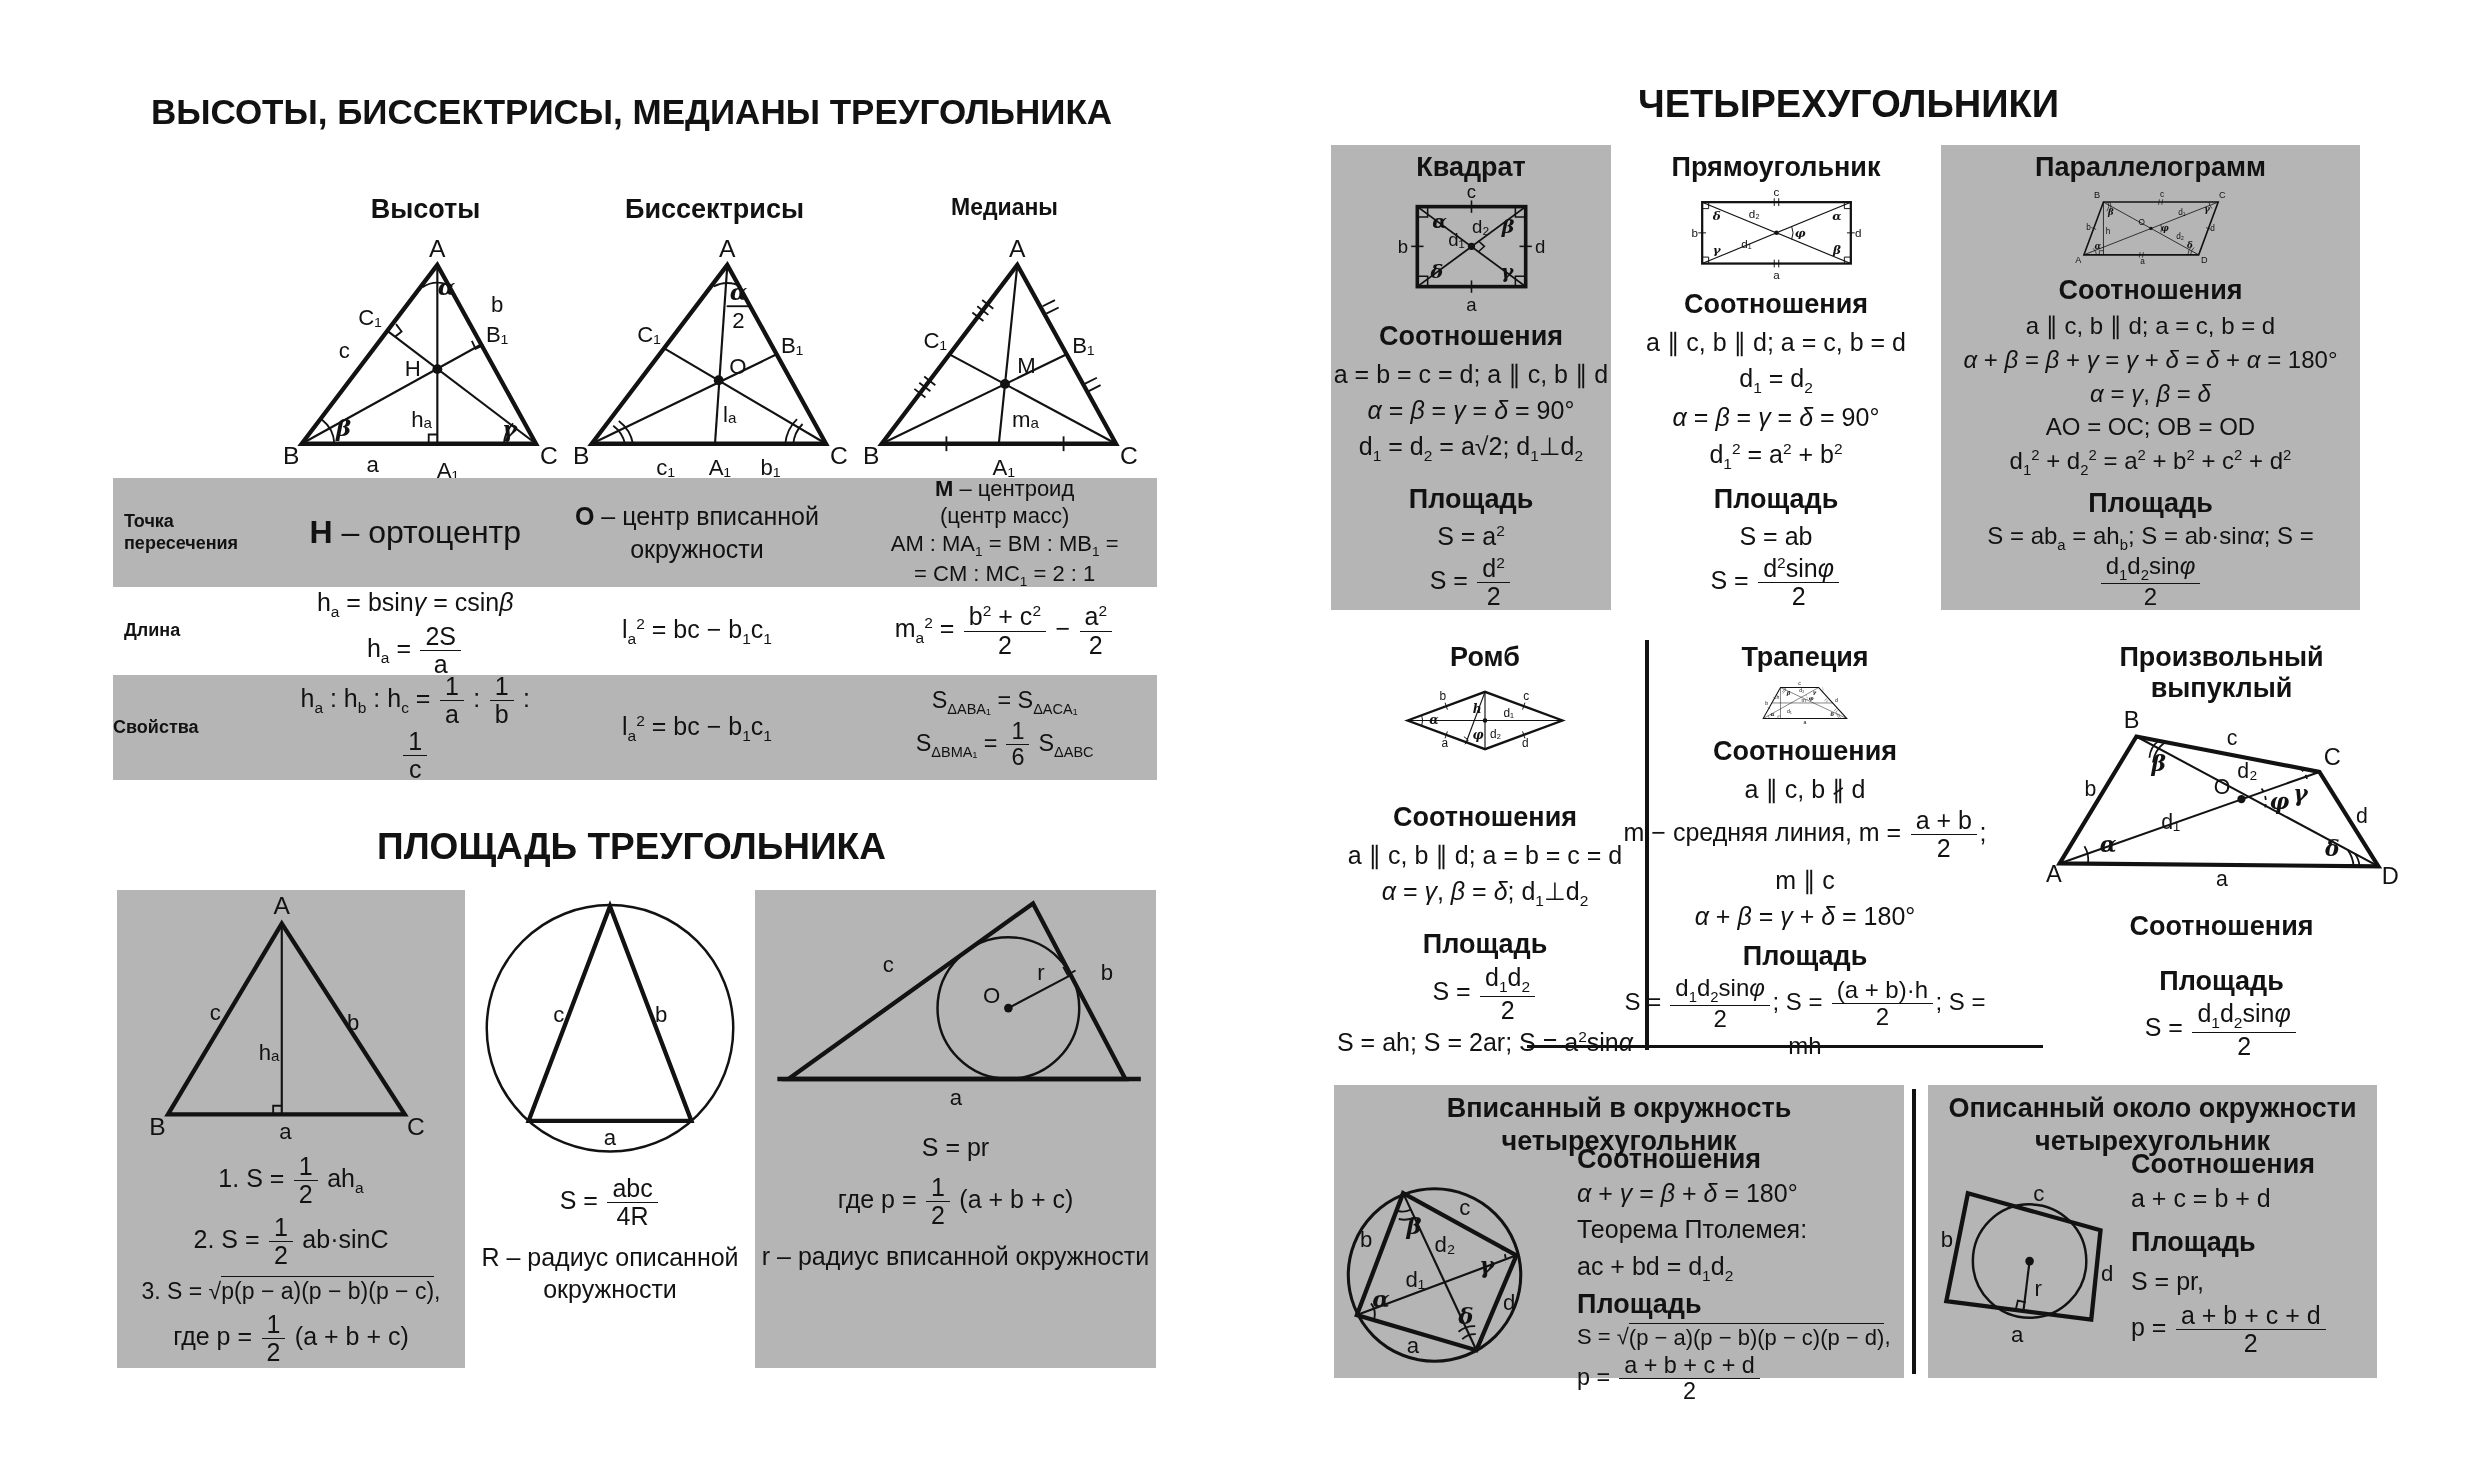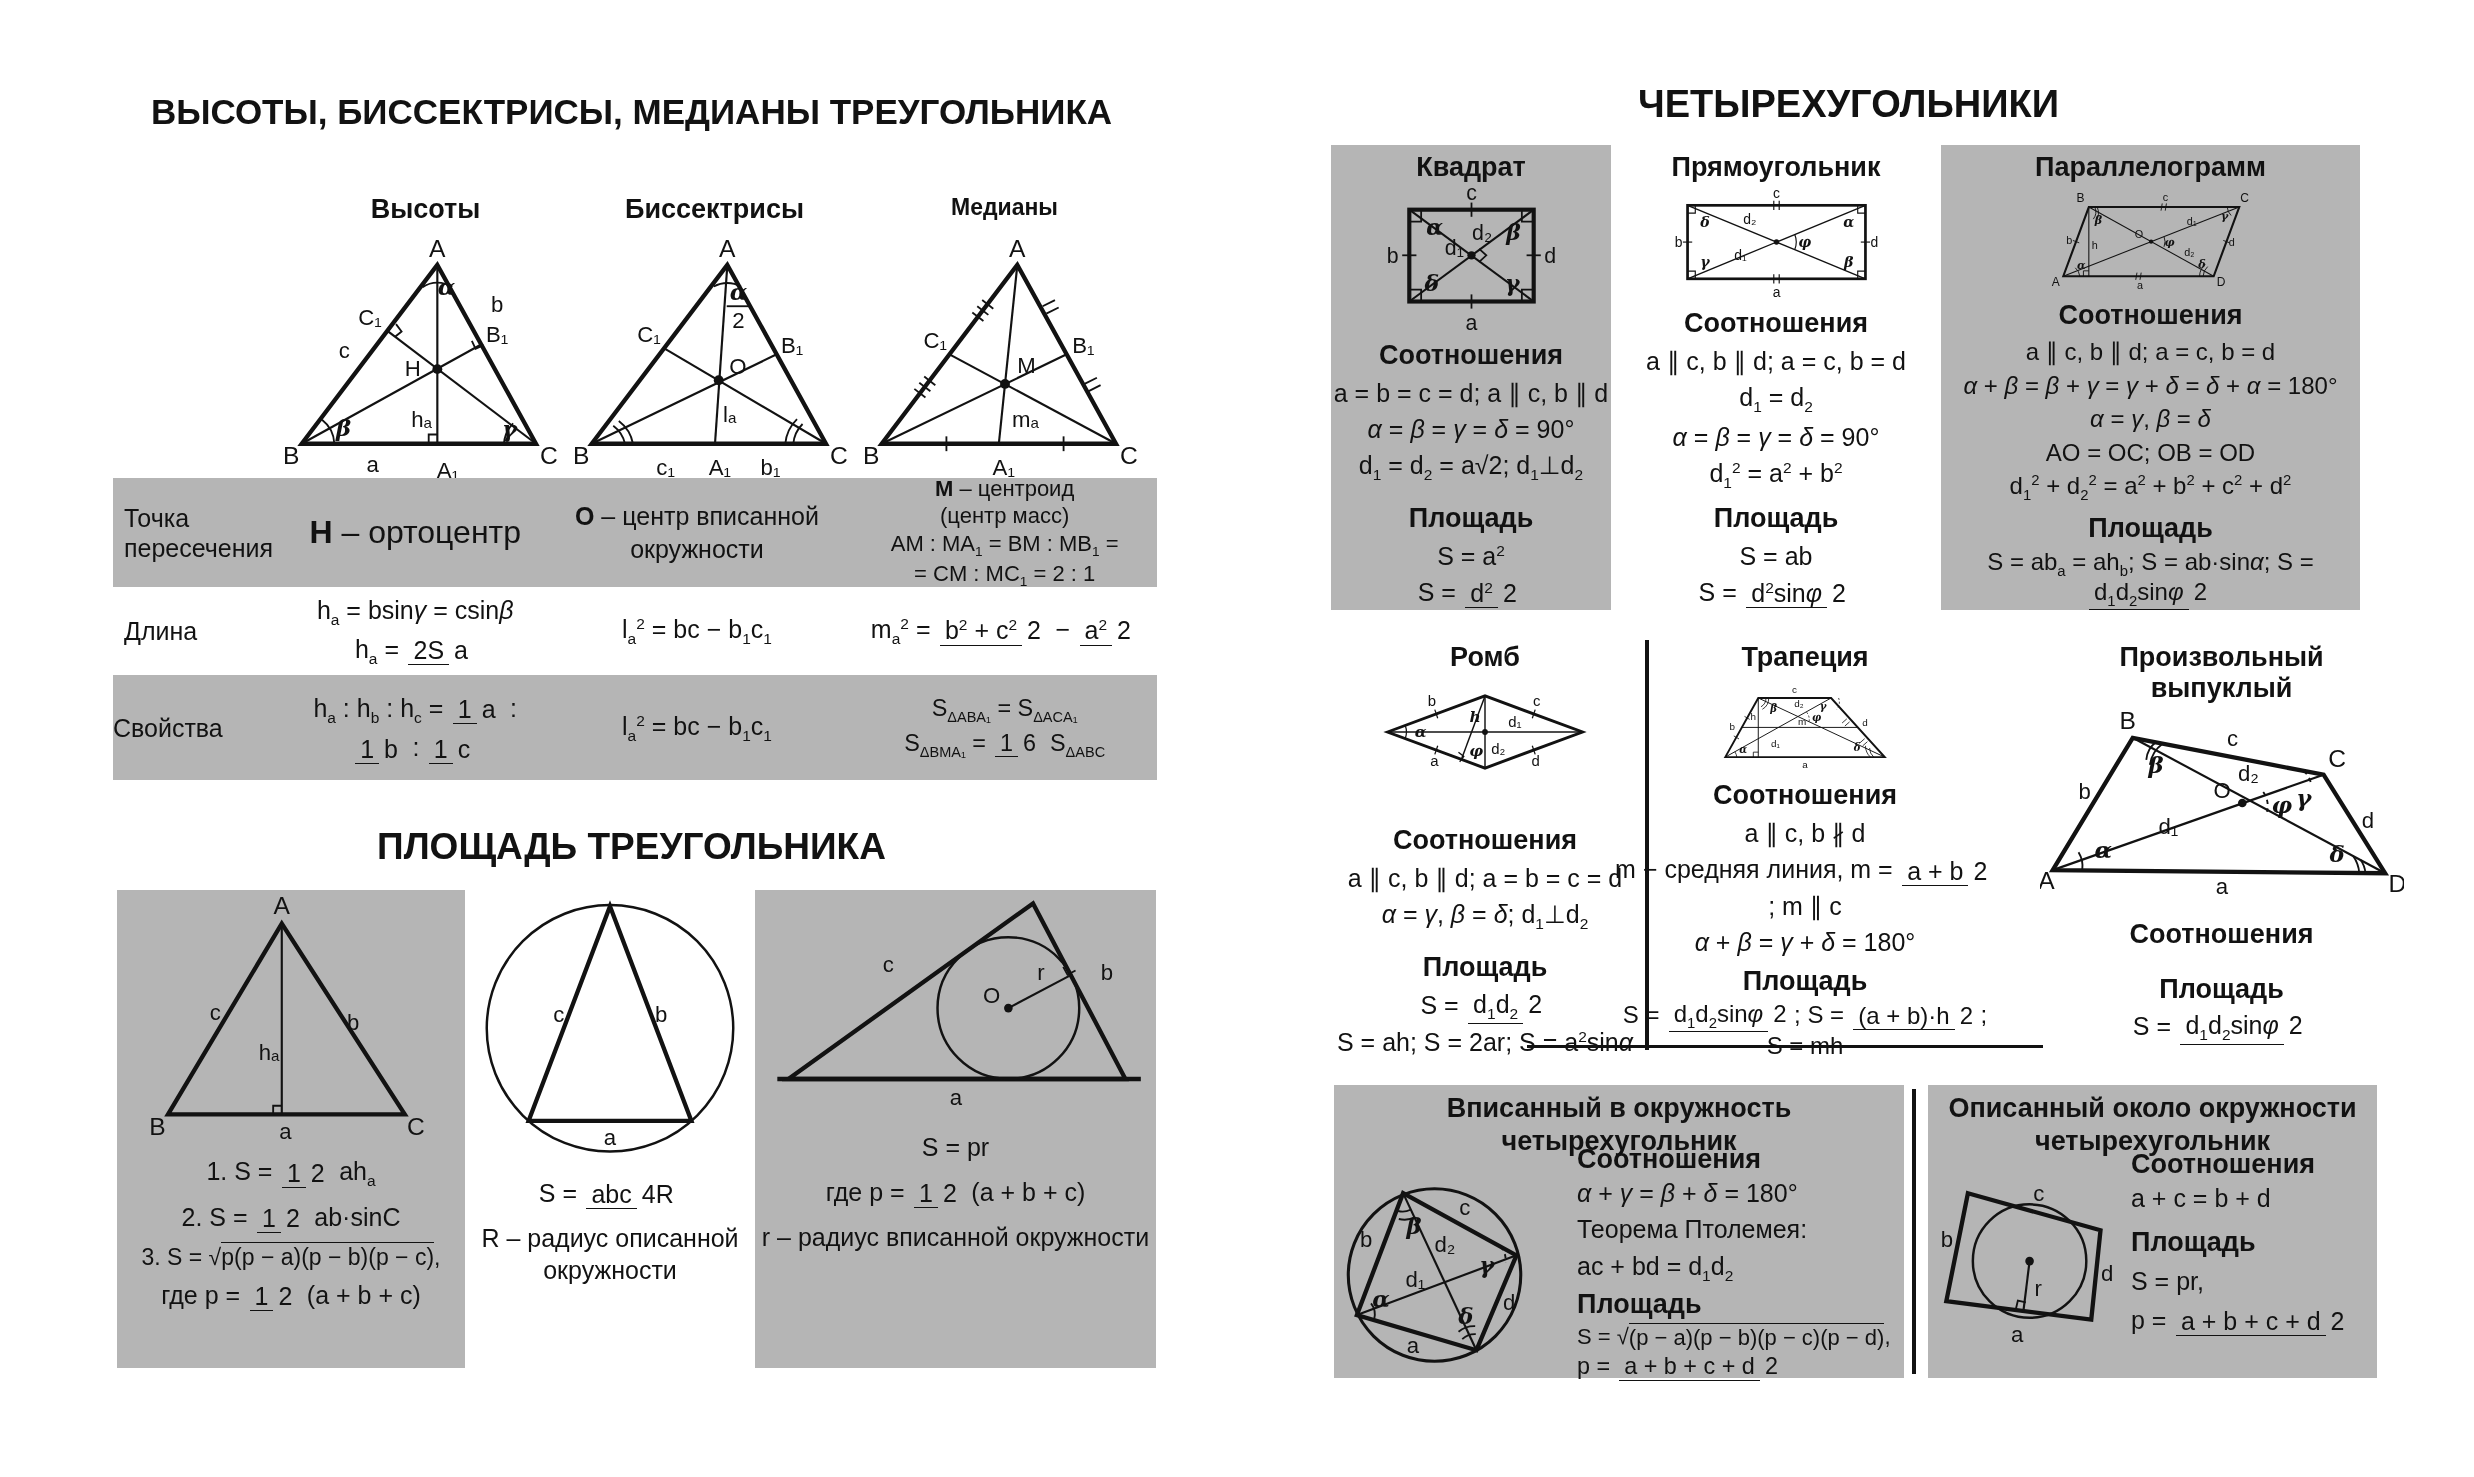--- a/index.html
+++ b/index.html
@@ -4,40 +4,40 @@
 <style>
   html,body{margin:0;padding:0;background:#fff;}
   .page{position:relative;width:2475px;height:1478px;background:#fff;
         font-family:"Liberation Sans",sans-serif;color:#121212;overflow:hidden;}
   .abs{position:absolute;}
   .gray{background:#b5b5b5;}
   .ttl{font-weight:bold;text-align:center;letter-spacing:0px;}
   .ctr{text-align:center;}
   b{font-weight:bold;}
   sub,sup{font-size:62%;}
-  .fr{display:inline-flex;flex-direction:row;vertical-align:middle;text-align:center;line-height:1.08;margin:0 2.5px;}
+  .fr{display:inline-flex;flex-direction:column;vertical-align:middle;text-align:center;line-height:1.08;margin:0 2.5px;}
   .fr>span:first-child{border-bottom:1.8px solid #121212;padding:0 5px;}
   .fr>span:last-child{padding:0 5px;}
   .ov{border-top:1.8px solid #121212;padding-top:0.6px;}
   .frm{font-size:25px;line-height:1.45;}
   .qbox{display:flex;flex-direction:column;align-items:center;text-align:center;}
   .qttl{font-size:27px;font-weight:bold;margin:7.4px 0 2.5px 0;}
   .qh{font-size:27px;font-weight:bold;margin:6.2px 0 3.7px 0;}
   svg{display:block;}
   svg text{font-family:"Liberation Sans",sans-serif;font-size:36px;fill:#121212;text-anchor:middle;}
   svg text.vx{font-size:40px;}
   svg text.gk{font-family:"DejaVu Serif",serif;font-style:italic;font-weight:bold;font-size:37px;}
   svg text.st{text-anchor:start;}
   svg text.en{text-anchor:end;}
   .thick{stroke:#121212;stroke-width:7;fill:none;stroke-linejoin:miter;}
   .thin{stroke:#121212;stroke-width:3.5;fill:none;}
   .mk{stroke:#121212;stroke-width:3;fill:none;}
   .dsh{stroke-dasharray:7 7;}
   .dot{fill:#121212;}
-  .tbl-label{font-weight:normal;font-size:25px;line-height:1.2;}
+  .tbl-label{font-weight:bold;font-size:18px;line-height:1.2;}
 </style>
 </head>
 <body>
 
 <div class="page">
 
   <div class="abs ttl" style="left:111px;top:92px;width:1041px;font-size:35px;">ВЫСОТЫ, БИССЕКТРИСЫ, МЕДИАНЫ ТРЕУГОЛЬНИКА</div>
 
   <div class="abs ttl" style="left:333px;top:194px;width:185px;font-size:27px;">Высоты</div>
   <div class="abs ttl" style="left:622px;top:194px;width:185px;font-size:27px;">Биссектрисы</div>

